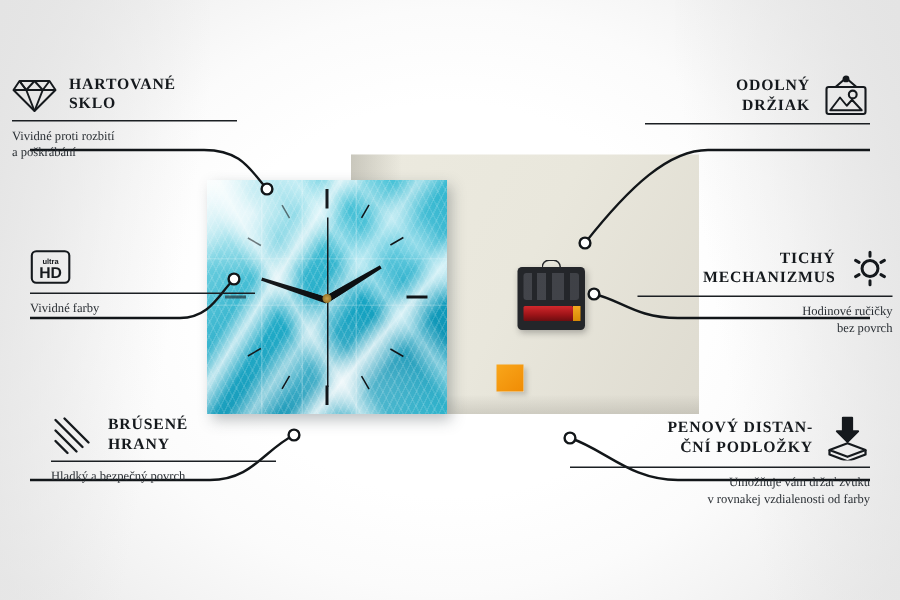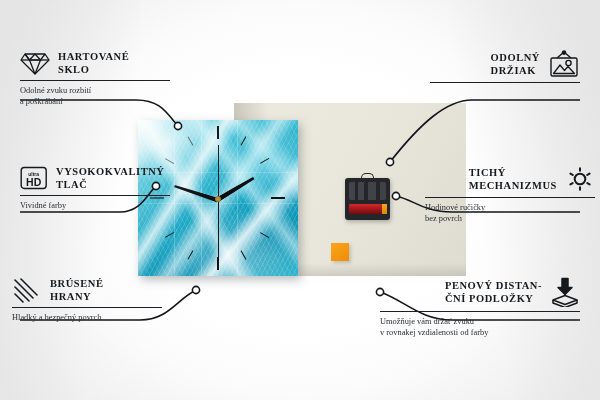--- a/index.html
+++ b/index.html
@@ -131,21 +131,21 @@
     font-size:10.5px; font-weight:bold; letter-spacing:.55px;
     color:#15191d; line-height:13px; text-transform:uppercase;
   }
   .co-rule { height:1px; background:#1b1f23; margin-top:4px; }
   .co-sub {
     font-size:8.4px; color:#2a2f34; line-height:11.2px; margin-top:4px;
   }
   .left .co-head { justify-content:flex-start; }
   .left .co-title, .left .co-sub { text-align:left; }
   .right .co-head { justify-content:flex-end; }
-  .right .co-title, .right .co-sub { }
+  .right .co-title, .right .co-sub { text-align:right; }
   .icon { flex:0 0 auto; display:block; }
 
   #lines { position:absolute; inset:0; pointer-events:none; }
 </style>
 </head>
 <body>
 
 <div id="bg"></div>
 <div id="bg-corner-l"></div>
 <div id="bg-corner-r"></div>
@@ -224,65 +224,61 @@
   <g fill="#ffffff" stroke="#121619" stroke-width="1.6">
     <circle cx="178" cy="126" r="3.6"></circle>
     <circle cx="156" cy="186" r="3.6"></circle>
     <circle cx="196" cy="290" r="3.6"></circle>
     <circle cx="390" cy="162" r="3.6"></circle>
     <circle cx="396" cy="196" r="3.6"></circle>
     <circle cx="380" cy="292" r="3.6"></circle>
   </g>
 </svg>
 
-<div class="callout left" style="left:20px;top:50px;width:150px;">
+<div class="callout left" style="left:8px;top:50px;width:150px;">
   <div class="co-head">
     <svg class="icon" width="30" height="26" viewBox="0 0 30 26">
       <g fill="none" stroke="#15191d" stroke-width="1.3" stroke-linejoin="round">
         <path d="M5,4 H25 L29,10 L15,24 L1,10 Z"></path>
         <path d="M1,10 H29"></path>
           <path d="M5,4 L9.5,10 L15,24"></path>
           <path d="M25,4 L20.5,10 L15,24"></path>
         <path d="M9.5,10 H20.5"></path>
           <path d="M5,4 L9.5,10"></path>
           <path d="M15,4 L9.5,10"></path>
           <path d="M15,4 L20.5,10"></path>
       </g>
     </svg>
     <div>
       <div class="co-title">HARTOVANÉ</div>
       <div class="co-title">SKLO</div>
     </div>
   </div>
   <div class="co-rule"></div>
   <div class="co-sub">
-    <div>Odolné zvuku rozbití</div>
+    <div>Vividné proti rozbití</div>
     <div>a poškrábání</div>
   </div>
 </div>
 
 <div class="callout left" style="left:20px;top:165px;width:150px;">
   <div class="co-head">
     <svg class="icon" width="28" height="26" viewBox="0 0 28 26">
       <rect x="1.2" y="2.5" width="25" height="21" rx="3" fill="none" stroke="#15191d" stroke-width="1.4"></rect>
       <text x="13.7" y="11" text-anchor="middle" font-family="Liberation Sans, sans-serif" font-size="5" font-weight="bold" fill="#15191d">ultra</text>
       <text x="13.7" y="20.5" text-anchor="middle" font-family="Liberation Sans, sans-serif" font-size="10.5" font-weight="bold" fill="#15191d">HD</text>
     </svg>
-    <div>
-      <div class="co-title">VYSOKOKVALITNÝ</div>
-      <div class="co-title">TLAČ</div>
-    </div>
   </div>
   <div class="co-rule"></div>
   <div class="co-sub">
     <div>Vividné farby</div>
   </div>
 </div>
 
-<div class="callout left" style="left:12px;top:277px;width:150px;">
+<div class="callout left" style="left:34px;top:277px;width:150px;">
   <div class="co-head">
     <svg class="icon" width="30" height="26" viewBox="0 0 30 26">
       <g stroke="#15191d" stroke-width="1.6" stroke-linecap="round">
         <path d="M3,3 L21,21"></path>
           <path d="M3,10 L17,24"></path>
           <path d="M3,17 L11,25"></path>
           <path d="M9,2 L25,18"></path>
       </g>
     </svg>
     <div>

